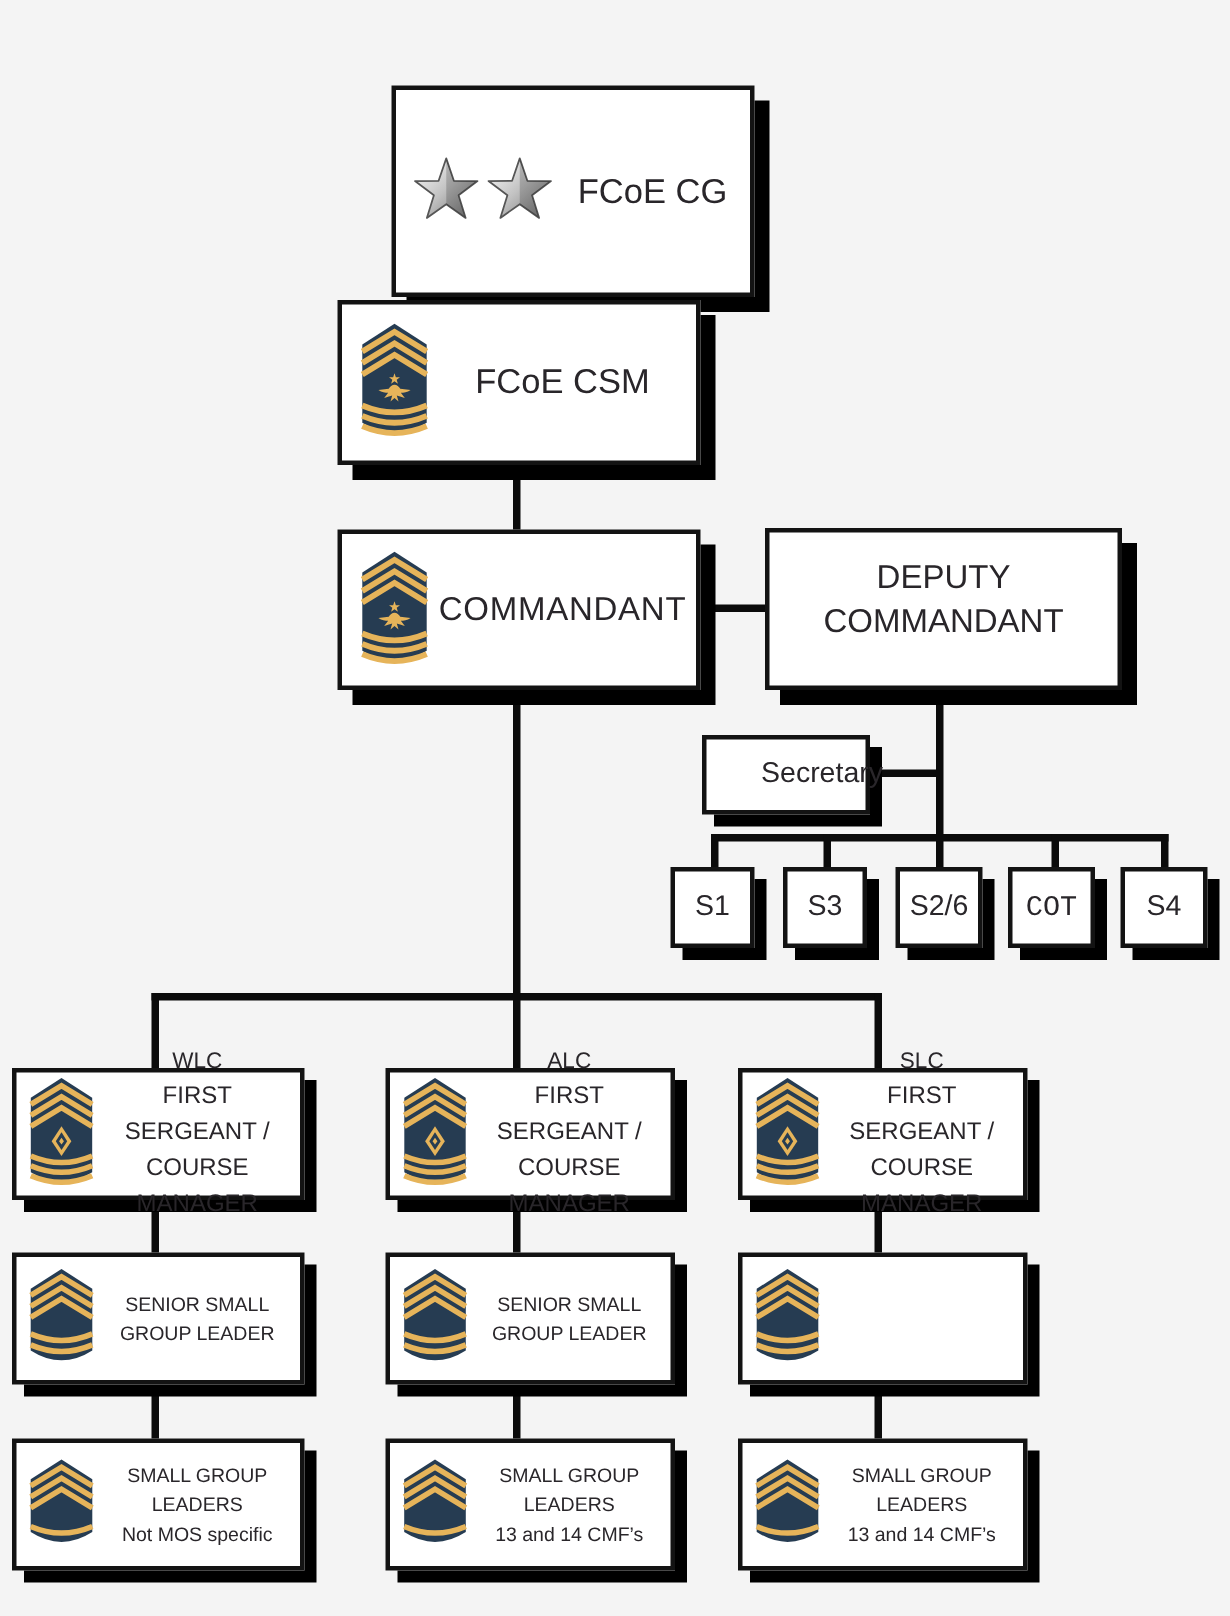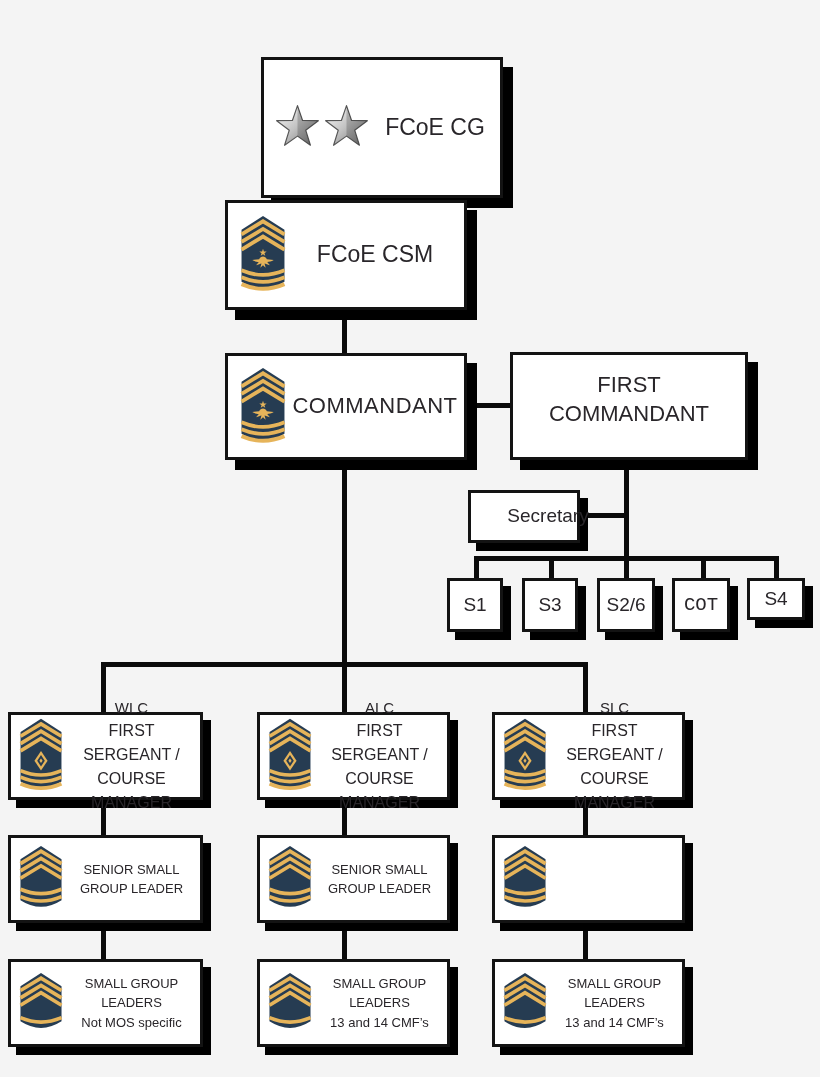--- a/index.html
+++ b/index.html
@@ -137,42 +137,42 @@
 
   <div class="box" style="left:225px;top:353px;width:242px;height:107px;box-shadow:10px 10px 0 #000;">
     <svg class="ins" style="margin-left:12px;" width="46" height="96">
         <use href="#sym-e9"></use>
       </svg>
     <span class="txt com-label">COMMANDANT</span>
   </div>
 
   <div class="box dep" style="left:510px;top:352px;width:238px;height:108px;box-shadow:10px 10px 0 #000;">
     <span class="txt">
-      <span>FIRST</span><br>
+      <span>DEPUTY</span><br>
       <span>COMMANDANT</span>
     </span>
   </div>
 
   <div class="box" style="left:468px;top:490px;width:112px;height:53px;box-shadow:8px 8px 0 #000;justify-content:center;">
     <span class="txt sec-label">Secretary</span>
   </div>
 
   <div class="box staff-box" style="left:447px;top:578px;width:56px;height:54px;">
     <span class="txt">S1</span>
   </div>
   <div class="box staff-box" style="left:522px;top:578px;width:56px;height:54px;justify-content:center;">
     <span class="txt">S3</span>
   </div>
   <div class="box staff-box" style="left:597px;top:578px;width:58px;height:54px;">
     <span class="txt">S2/6</span>
   </div>
   <div class="box staff-box" style="left:672px;top:578px;width:58px;height:54px;font-family:Liberation Mono, monospace;">
     <span class="txt">COT</span>
   </div>
-  <div class="box staff-box" style="left:747px;top:578px;width:58px;height:42px;">
+  <div class="box staff-box" style="left:747px;top:578px;width:58px;height:54px;">
     <span class="txt">S4</span>
   </div>
 
   <div class="box rowbox" style="left:8px;top:712px;width:195px;height:88px;">
     <svg class="ins" style="margin-left:8px;" width="44" height="76">
         <use href="#sym-e8"></use>
       </svg>
     <span class="txt">
       <span class="course">WLC</span><br>
       <span class="role">FIRST SERGEANT /</span><br>

